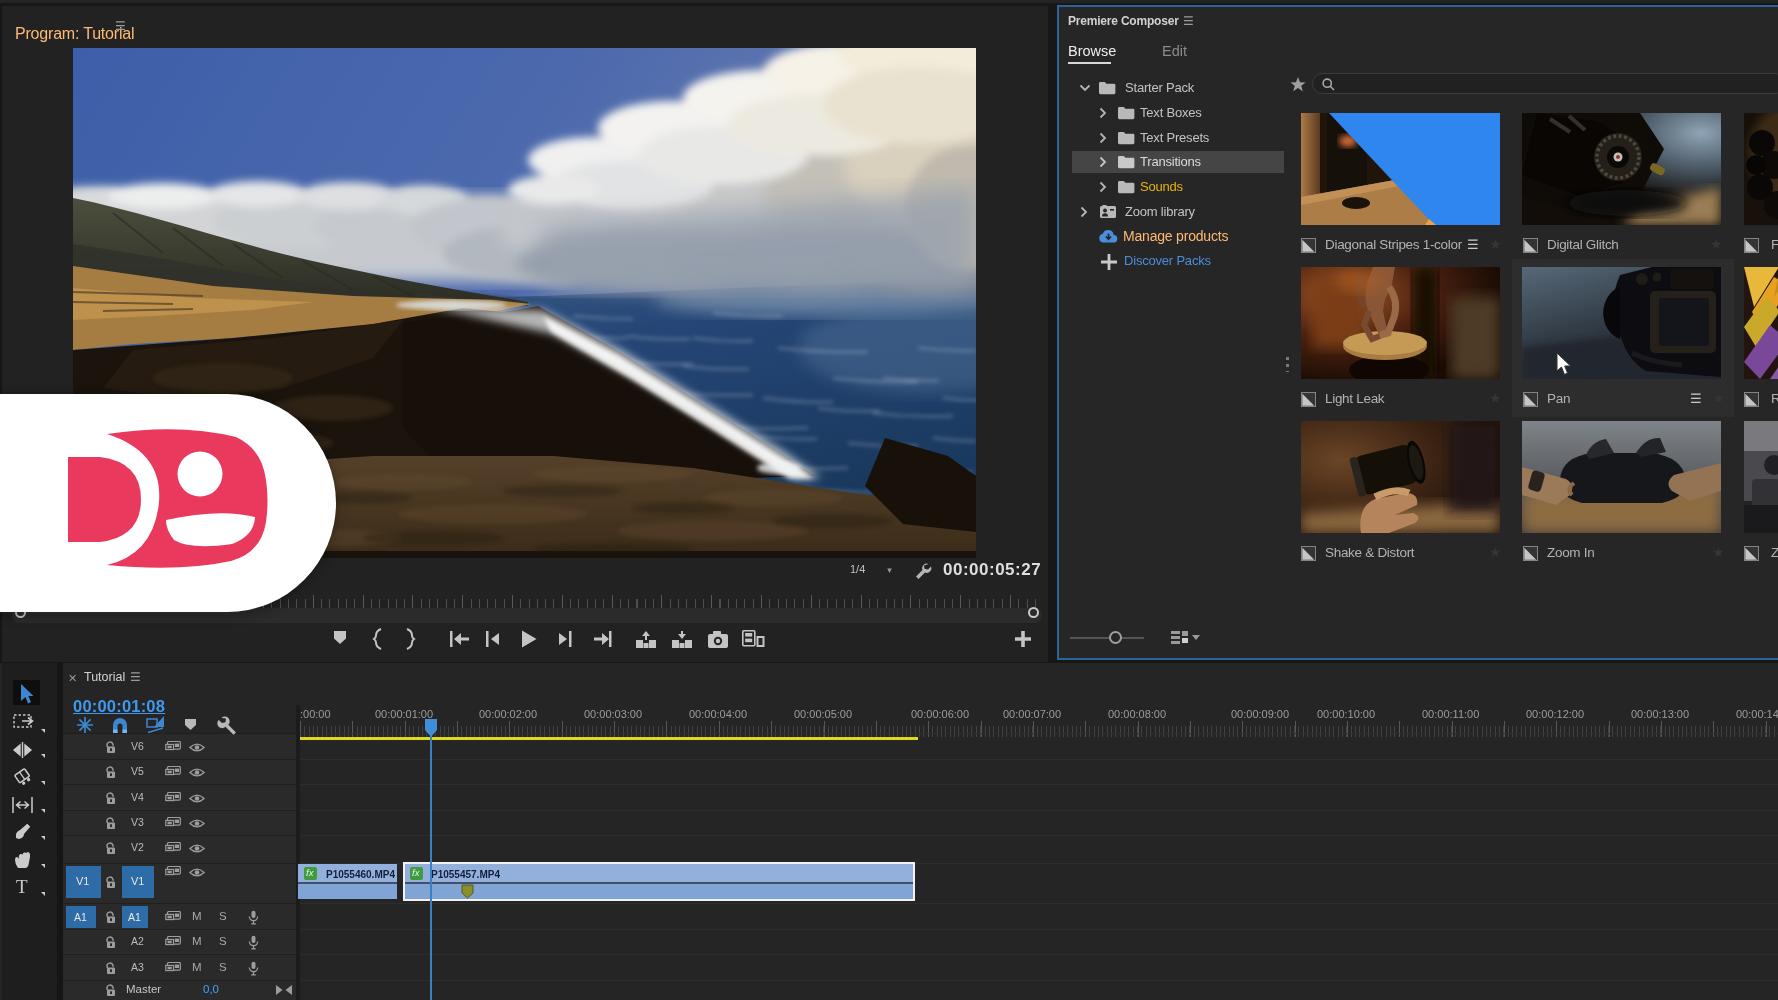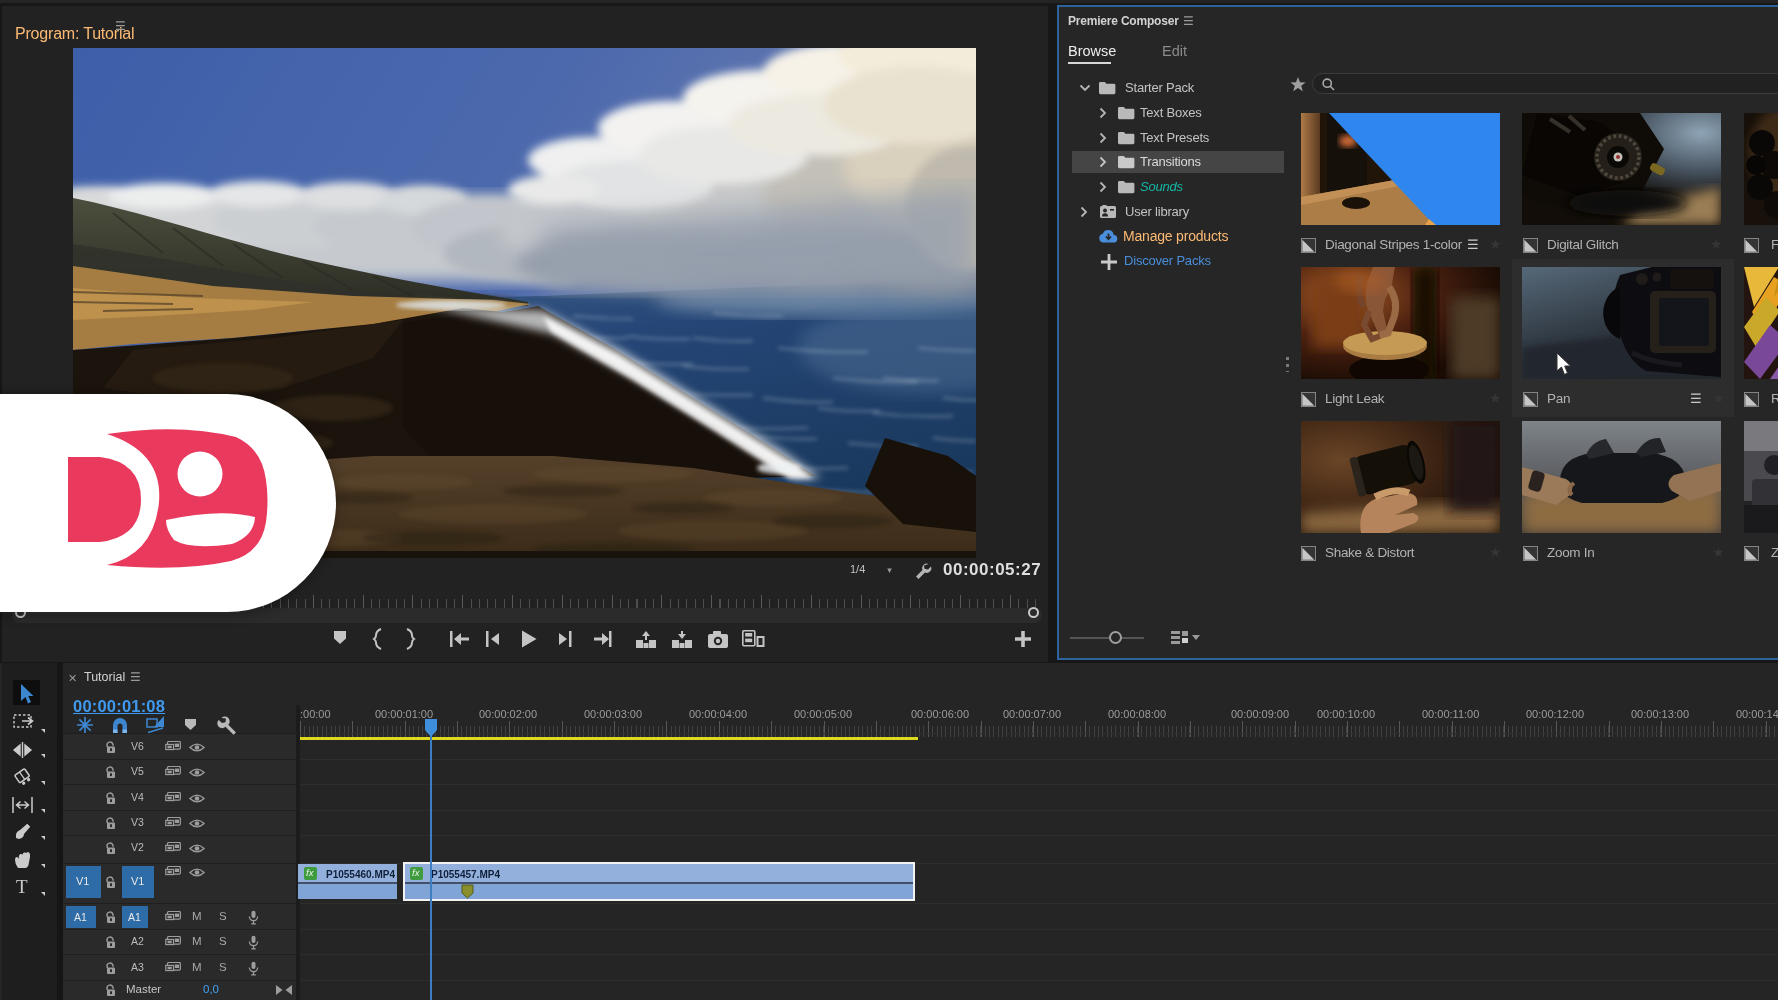--- a/index.html
+++ b/index.html
@@ -251,33 +251,33 @@
           <path d="M0 2.5 a1.4 1.4 0 011.4-1.4 h4.6 l1.5 1.8 h8 a1.4 1.4 0 011.4 1.4 V12.2 a1.4 1.4 0 01-1.4 1.4 H1.4 A1.4 1.4 0 010 12.2 Z" fill="#c9c9c9" transform="scale(0.97)"></path>
         </svg>
     <div class="txt" style="left:81px;top:147px;font-size:13px;color:#dadada;letter-spacing:-0.2px;">Transitions</div>
 
     <svg class="abs" style="left:40px;top:174px" width="8" height="12" viewBox="0 0 8 12">
           <path d="M1.5 1.5l4.5 4.5-4.5 4.5" fill="none" stroke="#b5b5b5" stroke-width="1.8"></path>
         </svg>
     <svg class="abs" style="left:59px;top:173px" width="17" height="14" viewBox="0 0 17 14">
           <path d="M0 2.5 a1.4 1.4 0 011.4-1.4 h4.6 l1.5 1.8 h8 a1.4 1.4 0 011.4 1.4 V12.2 a1.4 1.4 0 01-1.4 1.4 H1.4 A1.4 1.4 0 010 12.2 Z" fill="#b9b9b9" transform="scale(0.97)"></path>
         </svg>
-    <div class="txt" style="left:81px;top:172px;font-size:13px;color:#14b8a6;letter-spacing:-0.2px;font-style:italic;">Sounds</div>
+    <div class="txt" style="left:81px;top:172px;font-size:13px;color:#eab308;letter-spacing:-0.2px;">Sounds</div>
 
     <svg class="abs" style="left:21px;top:199px" width="8" height="12" viewBox="0 0 8 12">
           <path d="M1.5 1.5l4.5 4.5-4.5 4.5" fill="none" stroke="#b5b5b5" stroke-width="1.8"></path>
         </svg>
     <svg class="abs" style="left:41px;top:198px" width="17" height="14" viewBox="0 0 17 14">
           <rect x="0" y="1" width="16" height="12" rx="1.5" fill="#b9b9b9"></rect>
           <circle cx="5" cy="5.4" r="2" fill="#262626"></circle>
           <path d="M2 11.5 a3 3.2 0 016 0 z" fill="#262626"></path>
           <rect x="10" y="4" width="4" height="1.6" fill="#262626"></rect>
           <rect x="2.5" y="0" width="4" height="2" fill="#b9b9b9"></rect>
         </svg>
-    <div class="txt" style="left:66px;top:197px;font-size:13px;color:#c3c3c3;letter-spacing:-0.2px;">User library</div>
+    <div class="txt" style="left:66px;top:197px;font-size:13px;color:#c3c3c3;letter-spacing:-0.2px;">Zoom library</div>
 
     <svg class="abs" style="left:40px;top:222px" width="19" height="15" viewBox="0 0 19 15">
           <path d="M4.6 13.5 a4.4 4.4 0 01-.8-8.7 a5.6 5.6 0 0110.9 1.1 a3.8 3.8 0 01-.4 7.6 z" fill="#4a8edb"></path>
           <path d="M9.5 4.5v5M7 7.5l2.5 2.8L12 7.5" stroke="#262626" stroke-width="1.7" fill="none"></path>
         </svg>
     <div class="txt" style="left:64px;top:221px;font-size:14px;color:#fdba74;letter-spacing:-0.2px;">Manage products</div>
 
     <path><svg class="abs" style="left:42px;top:247px" width="16" height="16" viewBox="0 0 16 16">
             <path d="M6.6 0h2.8v6.6H16v2.8H9.4V16H6.6V9.4H0V6.6h6.6z" fill="#c9c9c9"></path>
           </svg>

